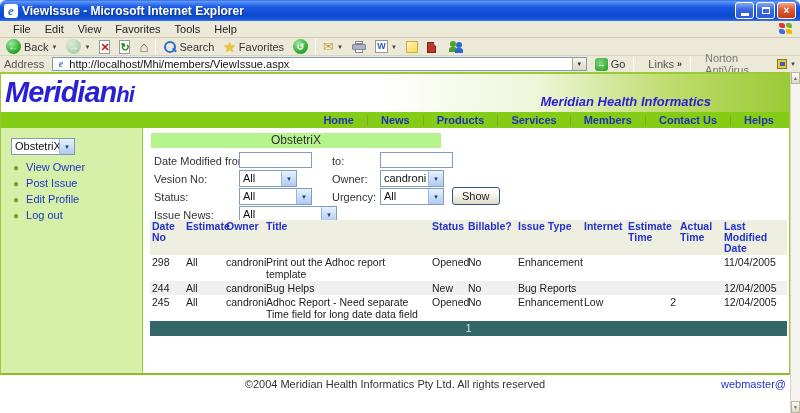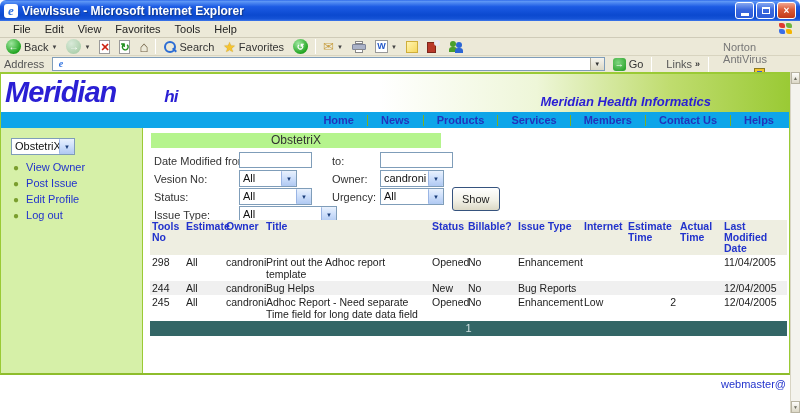--- a/index.html
+++ b/index.html
@@ -74,34 +74,34 @@
     display:flex; align-items:center; padding:0 2px; gap:3px; }
   .addr-field .ie-e { width:11px; height:11px; font-size:10px; line-height:10px; }
   .addr-url { font-size:11px; color:#111; border:none; outline:none; flex:1; font-family:"Liberation Sans",sans-serif; }
   .addr-drop { position:absolute; right:0; top:0; width:14px; height:12px;
     background:linear-gradient(180deg,#f6f4ee,#ddd9c6); border-left:1px solid #aca899;
     display:flex; align-items:center; justify-content:center; font-size:6px; color:#333; cursor:pointer; }
   .go-btn { display:flex; align-items:center; gap:3px; cursor:pointer; color:#333; }
   .go-circle { width:13px; height:13px; border-radius:3px; background:radial-gradient(circle at 40% 35%,#7fd67f,#1d9a1d);
     color:#fff; font-size:9px; font-weight:bold; display:flex; align-items:center; justify-content:center; }
   .links-grp { display:flex; align-items:center; gap:3px; color:#555; cursor:pointer; margin-left:6px; }
-  .norton-grp { display:flex; align-items:center; gap:3px; color:#777; cursor:pointer; margin-left:6px;flex-direction:column; }
+  .norton-grp { display:flex; align-items:center; gap:3px; color:#777; cursor:pointer; margin-left:6px; }
   .norton-ic { width:11px; height:10px; background:#f4c42a; border:1px solid #8a7a22; position:relative; }
   .norton-ic::after { content:""; position:absolute; left:2px; top:2px; width:5px; height:4px; background:#3a5fd0; }
 
   
   .page-box { position:absolute; left:0; top:72px; width:790px; height:303px;
     border:1px solid #9aca35; border-top:2px solid #9aca35; border-bottom:2px solid #8ebd2c; background:#fff; }
   .page-header { position:absolute; left:0; top:0; width:100%; height:38px;
     background:linear-gradient(to right,#ffffff 48%, #eef6d8 68%, #bfdc6e 85%, #9aca35 100%); }
   .logo { position:absolute; left:4px; top:2px; color:#2a1fd4; font-style:italic; font-weight:bold;
     font-size:29px; letter-spacing:-1px; }
-  .logo .suffix { font-size:17px;margin-left:48px; }
+  .logo .suffix { font-size:22px; }
   .tagline { position:absolute; right:78px; top:20px; color:#2a1fd4; font-style:italic; font-weight:bold; font-size:13px; }
-  .navbar { position:absolute; left:0; top:38px; width:100%; height:16px; background:#0ea5e9; }
+  .navbar { position:absolute; left:0; top:38px; width:100%; height:16px; background:#84cc16; }
   .nav-items { position:absolute; right:2px; top:0; height:100%; display:flex; align-items:center; }
   .nav-item { padding:0 13px; color:#2233bb; font-weight:bold; font-size:11px; cursor:pointer; white-space:nowrap; }
   .nav-sep { width:1px; height:11px; background:#7fae22; }
 
   .sidebar { position:absolute; left:0; top:54px; bottom:0; width:142px; background:#d6f0a8;
     border-right:1px solid #9aca35; padding:10px 0 0 10px; }
   .proj-label { font-size:11px; font-weight:bold; color:#111; margin-bottom:3px; }
   .side-links { list-style:none; margin-top:6px; }
   .side-links li { display:flex; align-items:center; gap:7px; margin:0 0 4px 2px; font-size:11px; }
   .bullet { color:#7a9e2e; font-size:10px; }
@@ -111,21 +111,21 @@
   .band { position:absolute; left:7px; top:5px; width:290px; height:15px; background:#b5f48d;
     text-align:center; font-size:12px; color:#333; line-height:15px; }
   .f-label { position:absolute; font-size:11px; color:#333; }
   .xp-input { position:absolute; height:16px; background:#fff; border:1px solid #7f9db9;
     font-size:11px; padding:1px 3px; font-family:"Liberation Sans",sans-serif; }
   .xp-select { position:absolute; height:17px; background:#fff; border:1px solid #7f9db9; font-size:11px;
     color:#111; padding:1px 16px 0 3px; cursor:pointer; }
   .xs-btn { position:absolute; right:0; top:0; bottom:0; width:15px;
     background:linear-gradient(180deg,#e9f1fd,#cfe0fb 45%,#b0c9f2); border-left:1px solid #9ab5e4; border-radius:1px;
     display:flex; align-items:center; justify-content:center; font-size:6px; color:#1b3e7a; }
-  .xp-button { position:absolute; height:24px; border:1px solid #36537e; border-radius:3px;
+  .xp-button { position:absolute; height:18px; border:1px solid #36537e; border-radius:3px;
     background:linear-gradient(180deg,#ffffff,#f2f1e7 55%,#dcd9c6); font-size:11px; color:#222;
     padding:0 9px; cursor:pointer; font-family:"Liberation Sans",sans-serif; }
 
   .grid-wrap { position:absolute; left:6px; top:92px; width:637px; }
   table.grid { border-collapse:collapse; table-layout:fixed; width:637px; }
   table.grid th { background:#eeeee1; color:#2233cc; font-weight:bold; font-size:10.5px; text-align:left;
     vertical-align:top; padding:1px 2px; line-height:11px; }
   table.grid td { font-size:10.5px; color:#222; padding:1px 2px; vertical-align:top; line-height:12px; }
   tr.alt td { background:#f0f0f0; }
   td.c-link { color:#2233cc; cursor:pointer; }
@@ -244,20 +244,21 @@
           <i class="b1"></i>
           <i class="b2"></i>
         </span>
     </span>
   </div>
 
   <div class="addressbar">
     <span>Address</span>
     <span class="addr-field">
       <span class="ie-e">e</span>
+      <input class="addr-url" value="http://localhost/Mhi/members/ViewIssue.aspx" style="">
       <span class="addr-drop">▼</span>
     </span>
     <span class="go-btn">
       <span class="go-circle">→</span>
       <span>Go</span>
     </span>
     <span class="tsep"></span>
     <span class="links-grp">
       <span>Links</span>
       <b style="font-size:9px;color:#333;">»</b>
@@ -344,21 +345,21 @@
         <span>All</span>
         <span class="xs-btn">▼</span>
       </div>
       <span class="f-label" style="left:188px; top:63px;">Urgency:</span>
       <div class="xp-select" style="left:236px; top:60px; width:64px;">
         <span>All</span>
         <span class="xs-btn">▼</span>
       </div>
       <button class="xp-button" style="left:308px; top:59px;">Show</button>
 
-      <span class="f-label" style="left:10px; top:81px;">Issue Type:</span>
+      <span class="f-label" style="left:10px; top:81px;">Issue News:</span>
       <div class="xp-select" style="left:95px; top:78px; width:98px;">
         <span>All</span>
         <span class="xs-btn">▼</span>
       </div>
 
       <div class="grid-wrap">
         <table class="grid">
           <colgroup>
             <col style="width:34px">
               <col style="width:40px">
@@ -367,21 +368,21 @@
             <col style="width:36px">
               <col style="width:50px">
               <col style="width:66px">
               <col style="width:44px">
             <col style="width:52px">
               <col style="width:44px">
               <col style="width:65px">
           </colgroup>
           <thead>
             <tr>
-              <th>Tools No</th>
+              <th>Date No</th>
               <th>Estimate</th>
               <th>Owner</th>
               <th>Title</th>
               <th>Status</th>
               <th>Billable?</th>
               <th>Issue Type</th>
               <th>Internet</th>
               <th>Estimate Time</th>
               <th>Actual Time</th>
               <th>Last Modified Date</th>
@@ -427,20 +428,21 @@
               <td></td>
               <td>12/04/2005</td>
             </tr>
           </tbody>
         </table>
         <div class="pager">1</div>
       </div>
     </div>
   </div>
 
+  <div class="footer-bar">©2004 Meridian Health Informatics Pty Ltd. All rights reserved</div>
   <span class="webmaster">webmaster@</span>
 
   <div class="scrollbar">
     <div class="sb-btn up">▲</div>
     <div class="sb-btn down">▼</div>
   </div>
 
 </div>
 
 </body></html>

